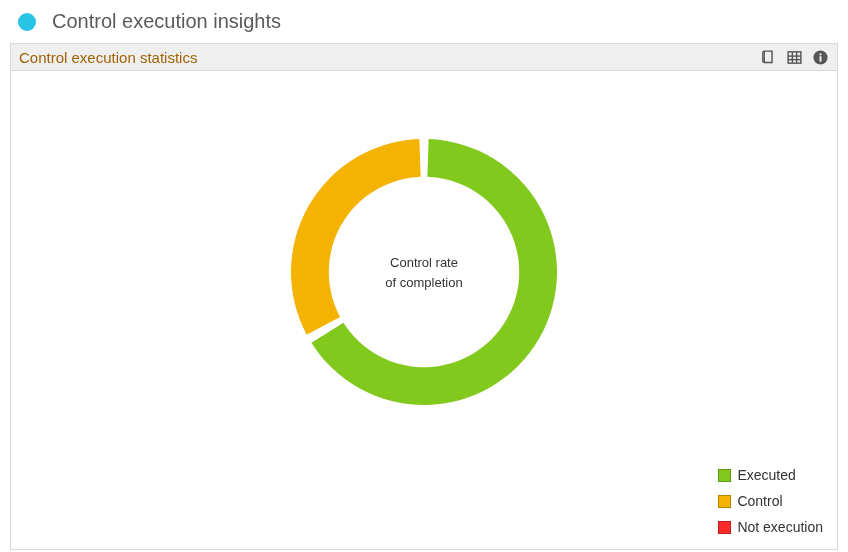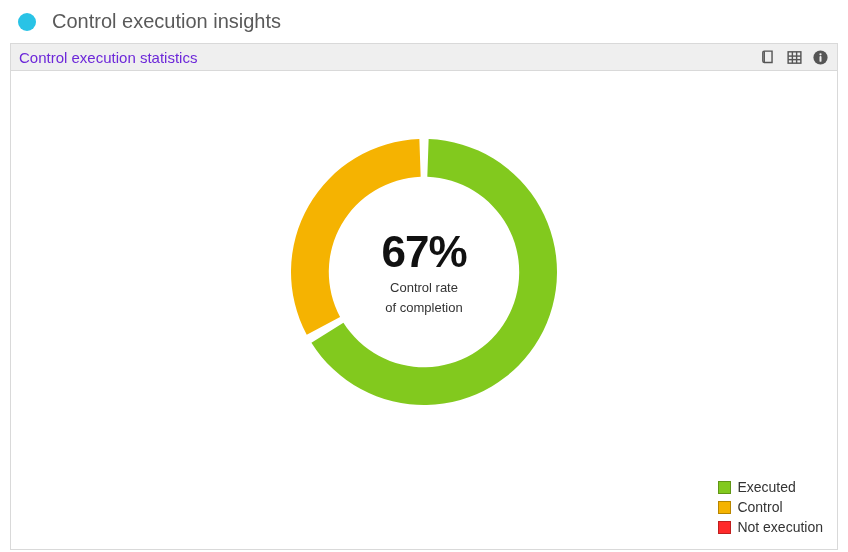--- a/index.html
+++ b/index.html
@@ -39,21 +39,21 @@
     margin: 4px 2px 0 2px;
   }
   .panel-header {
     display: flex;
     align-items: center;
     justify-content: space-between;
     background: #efefef;
     border-bottom: 1px solid #d9d9d9;
     padding: 4px 8px;
     font-size: 15px;
-    color: #6d28d9;
+    color: #a16207;
     gap: 32px;
   }
   .panel-header-title {
     font-weight: 400;
   }
   .panel-header-actions {
     display: flex;
     align-items: center;
     gap: 8px;
     color: #5a5a5a;
@@ -104,21 +104,21 @@
     color: #333;
     line-height: 1.35;
     margin-top: 2px;
   }
   .legend {
     position: absolute;
     right: 14px;
     bottom: 14px;
     display: flex;
     flex-direction: column;
-    gap: 4px;
+    gap: 10px;
     font-size: 14px;
     color: #333;
   }
   .legend-item {
     display: flex;
     align-items: center;
     gap: 6px;
   }
   .swatch {
     width: 13px;
@@ -171,21 +171,20 @@
     </div>
 
     <div class="panel-body">
 
       <div class="donut-wrap">
         <svg id="donut-svg" viewBox="0 0 200 200" width="280" height="280">
             <path d="M 103.3154521867376 5.057871433185909 A 95 95 0 1 1 19.576327117916918 150.56711223864477 L 42.43358151598264 136.19540665502993 A 68 68 0 1 0 102.37316577577008 32.041423762701484 Z" fill="#82c91e"></path>
             <path d="M 16.244851705786743 144.83386146892042 A 95 95 0 0 1 96.68454781326234 5.057871433185909 L 97.62683422422988 32.0414237627015 A 68 68 0 0 0 40.04894648414209 132.09160610406934 Z" fill="#f5b301"></path>
           </svg>
         <div class="donut-center">
-          <div class="donut-value">67%</div>
           <div class="donut-sub">Control rate</div>
           <div class="donut-sub">of completion</div>
         </div>
       </div>
 
       <div class="legend">
         <div class="legend-item">
           <span class="swatch" id="sw-exec" style="background: rgb(130, 201, 30);"></span>
           <span>Executed</span>
         </div>

